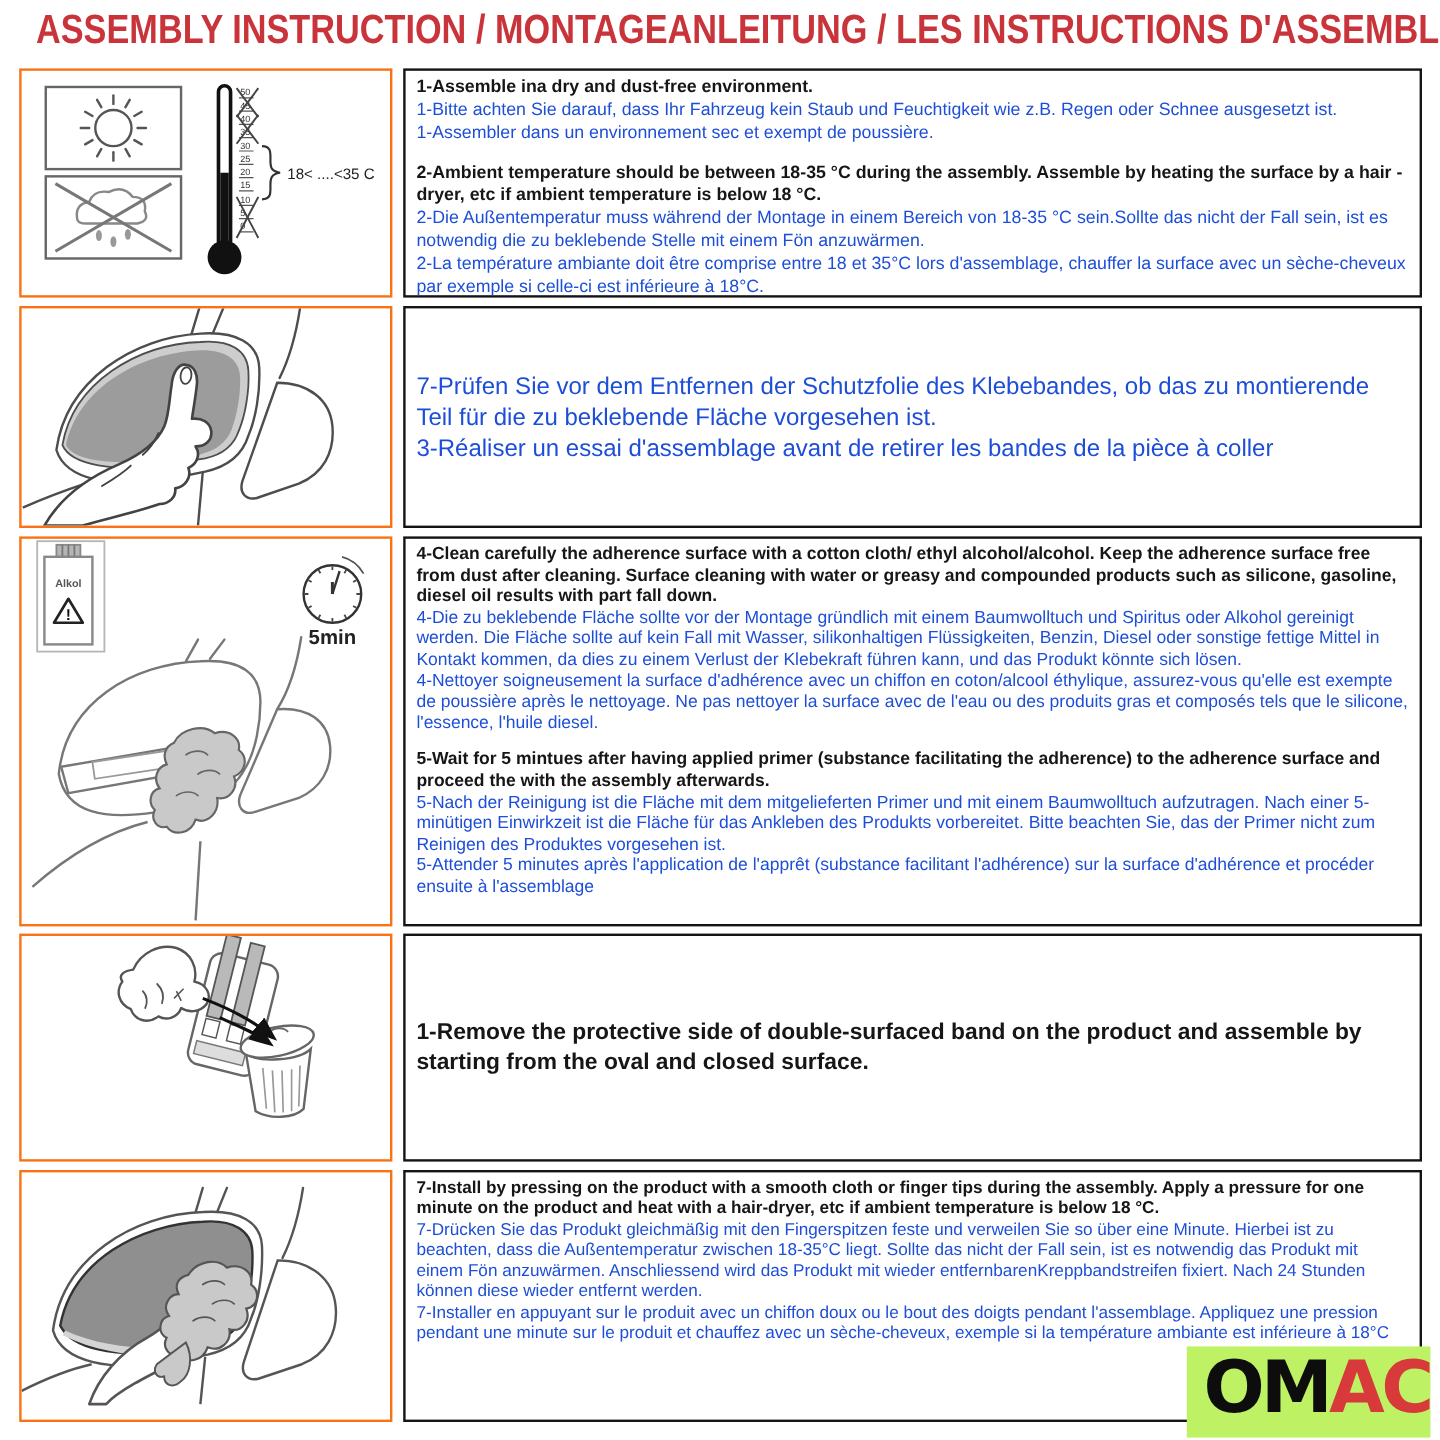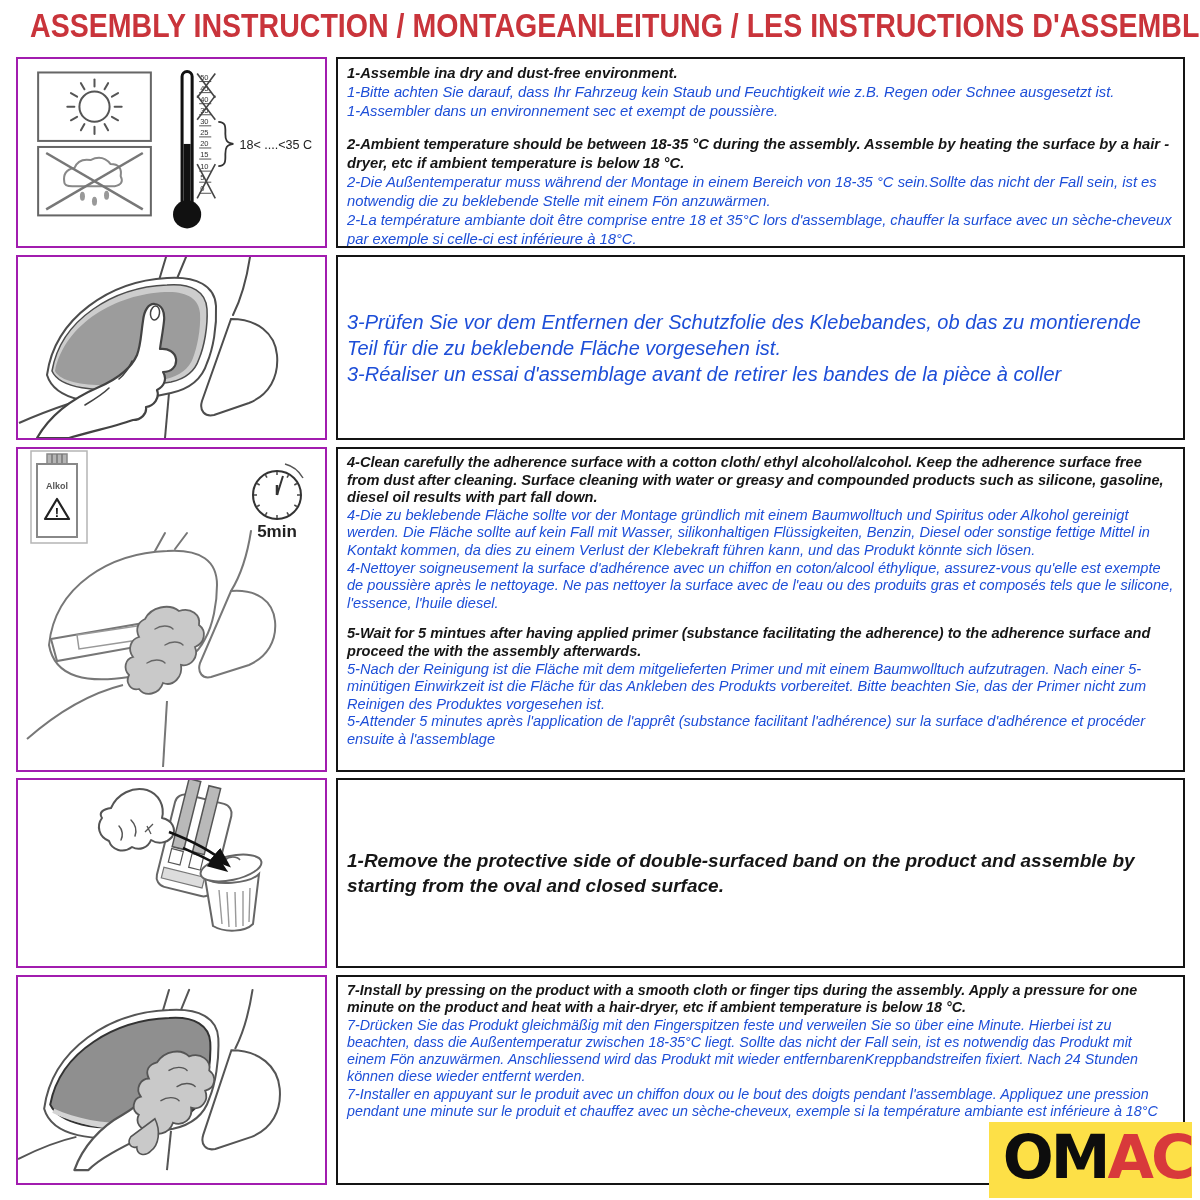--- a/index.html
+++ b/index.html
@@ -9,43 +9,43 @@
 
   .title {
     position: absolute; left: 30px; top: 6px; white-space: nowrap;
     font-size: 34px; font-weight: 700; color: #c9343b; letter-spacing: 0px;
     transform: scaleX(0.84); transform-origin: left center;
   }
 
   .row { position: absolute; left: 0; width: 1200px; }
   .illus-box {
     position: absolute; left: 16px; width: 311px; height: 100%;
-    border: 2px solid #a21caf; background: #fff;
+    border: 2px solid #f97316; background: #fff;
   }
   .illus-box svg { width: 100%; height: 100%; display: block; }
   .text-box {
     position: absolute; left: 336px; width: 849px; height: 100%;
-    border: 2px solid #141414; background: #fff; overflow: hidden; font-style: italic;
+    border: 2px solid #141414; background: #fff; overflow: hidden;
   }
   .pad-sm { padding: 5px 9px; }
   .v-center { display: flex; flex-direction: column; justify-content: center; padding: 0 9px; }
 
   p.b { font-weight: 700; color: #161616; }
   p.r { font-weight: 400; color: #1d4ed8; }
   .gap { margin-top: 14px; }
 
   .fs1 p { font-size: 14.8px; line-height: 19px; }
   .fs2 p { font-size: 20px;   line-height: 26px; }
   .fs3 p { font-size: 14.6px; line-height: 17.6px; }
   .fs3 .gap { margin-top: 13px; }
   .fs4 p { font-size: 19px;   line-height: 25px; }
   .fs5 p { font-size: 14.3px; line-height: 17.3px; }
 
   .logo {
-    position: absolute; right: 8px; top: 1122px; background: #fde047;
+    position: absolute; right: 8px; top: 1122px; background: #bef264;
     padding-left: 14px; line-height: 70px; height: 76px;
     font-family: "DejaVu Sans", sans-serif; font-weight: 900;
     font-size: 60px; letter-spacing: -3px; white-space: nowrap;
   }
   .logo .blk { color: #0d0d0d; }
   .logo .red { color: #d8393b; }
 
   svg text { font-family: "Liberation Sans", sans-serif; }
 </style>
 </head>
@@ -156,21 +156,21 @@
         <path d="M150,136 L146,181" stroke="#4d4d4d" stroke-width="2" fill="none"></path>
         <path d="M0,166 C18,158 34,152 52,146" stroke="#4d4d4d" stroke-width="2" fill="none"></path>
         <g>
           <path d="M18,181 C30,160 52,142 80,130 C98,122 112,112 118,98 C122,88 122,76 124,64 C125,53 130,46 136,47 C143,48 146,55 145,64 C144,74 142,84 141,92 C149,91 156,95 157,102 C158,110 152,115 144,115 C148,121 146,129 138,133 C141,141 135,149 127,150 C128,157 122,163 114,163 C94,170 66,176 50,181 Z" fill="#fff" stroke="#434343" stroke-width="2.2" stroke-linejoin="round"></path>
           <ellipse cx="136" cy="56" rx="4.5" ry="7" fill="#fff" stroke="#434343" stroke-width="1.5" transform="rotate(8 136 56)"></ellipse>
           <path d="M66,148 C76,142 84,137 90,131 M100,122 C106,117 110,111 113,104" stroke="#434343" stroke-width="1.6" fill="none" stroke-linecap="round"></path>
         </g>
       </svg>
     </div>
     <div class="text-box v-center fs2">
-      <p class="r">3-Prüfen Sie vor dem Entfernen der Schutzfolie des Klebebandes, ob das zu montierende Teil für die zu beklebende Fläche vorgesehen ist.</p>
+      <p class="r">7-Prüfen Sie vor dem Entfernen der Schutzfolie des Klebebandes, ob das zu montierende Teil für die zu beklebende Fläche vorgesehen ist.</p>
       <p class="r">3-Réaliser un essai d'assemblage avant de retirer les bandes de la pièce à coller</p>
     </div>
   </section>
 
   <section class="row" style="top:447px;height:325px;">
     <div class="illus-box">
       <svg viewBox="0 0 305 321">
         <g>
           <rect x="12" y="2" width="56" height="92" fill="none" stroke="#b5b5b5" stroke-width="1.5"></rect>
           <rect x="28" y="5" width="20" height="10" fill="#b5b5b5" stroke="#888" stroke-width="1.5"></rect>

